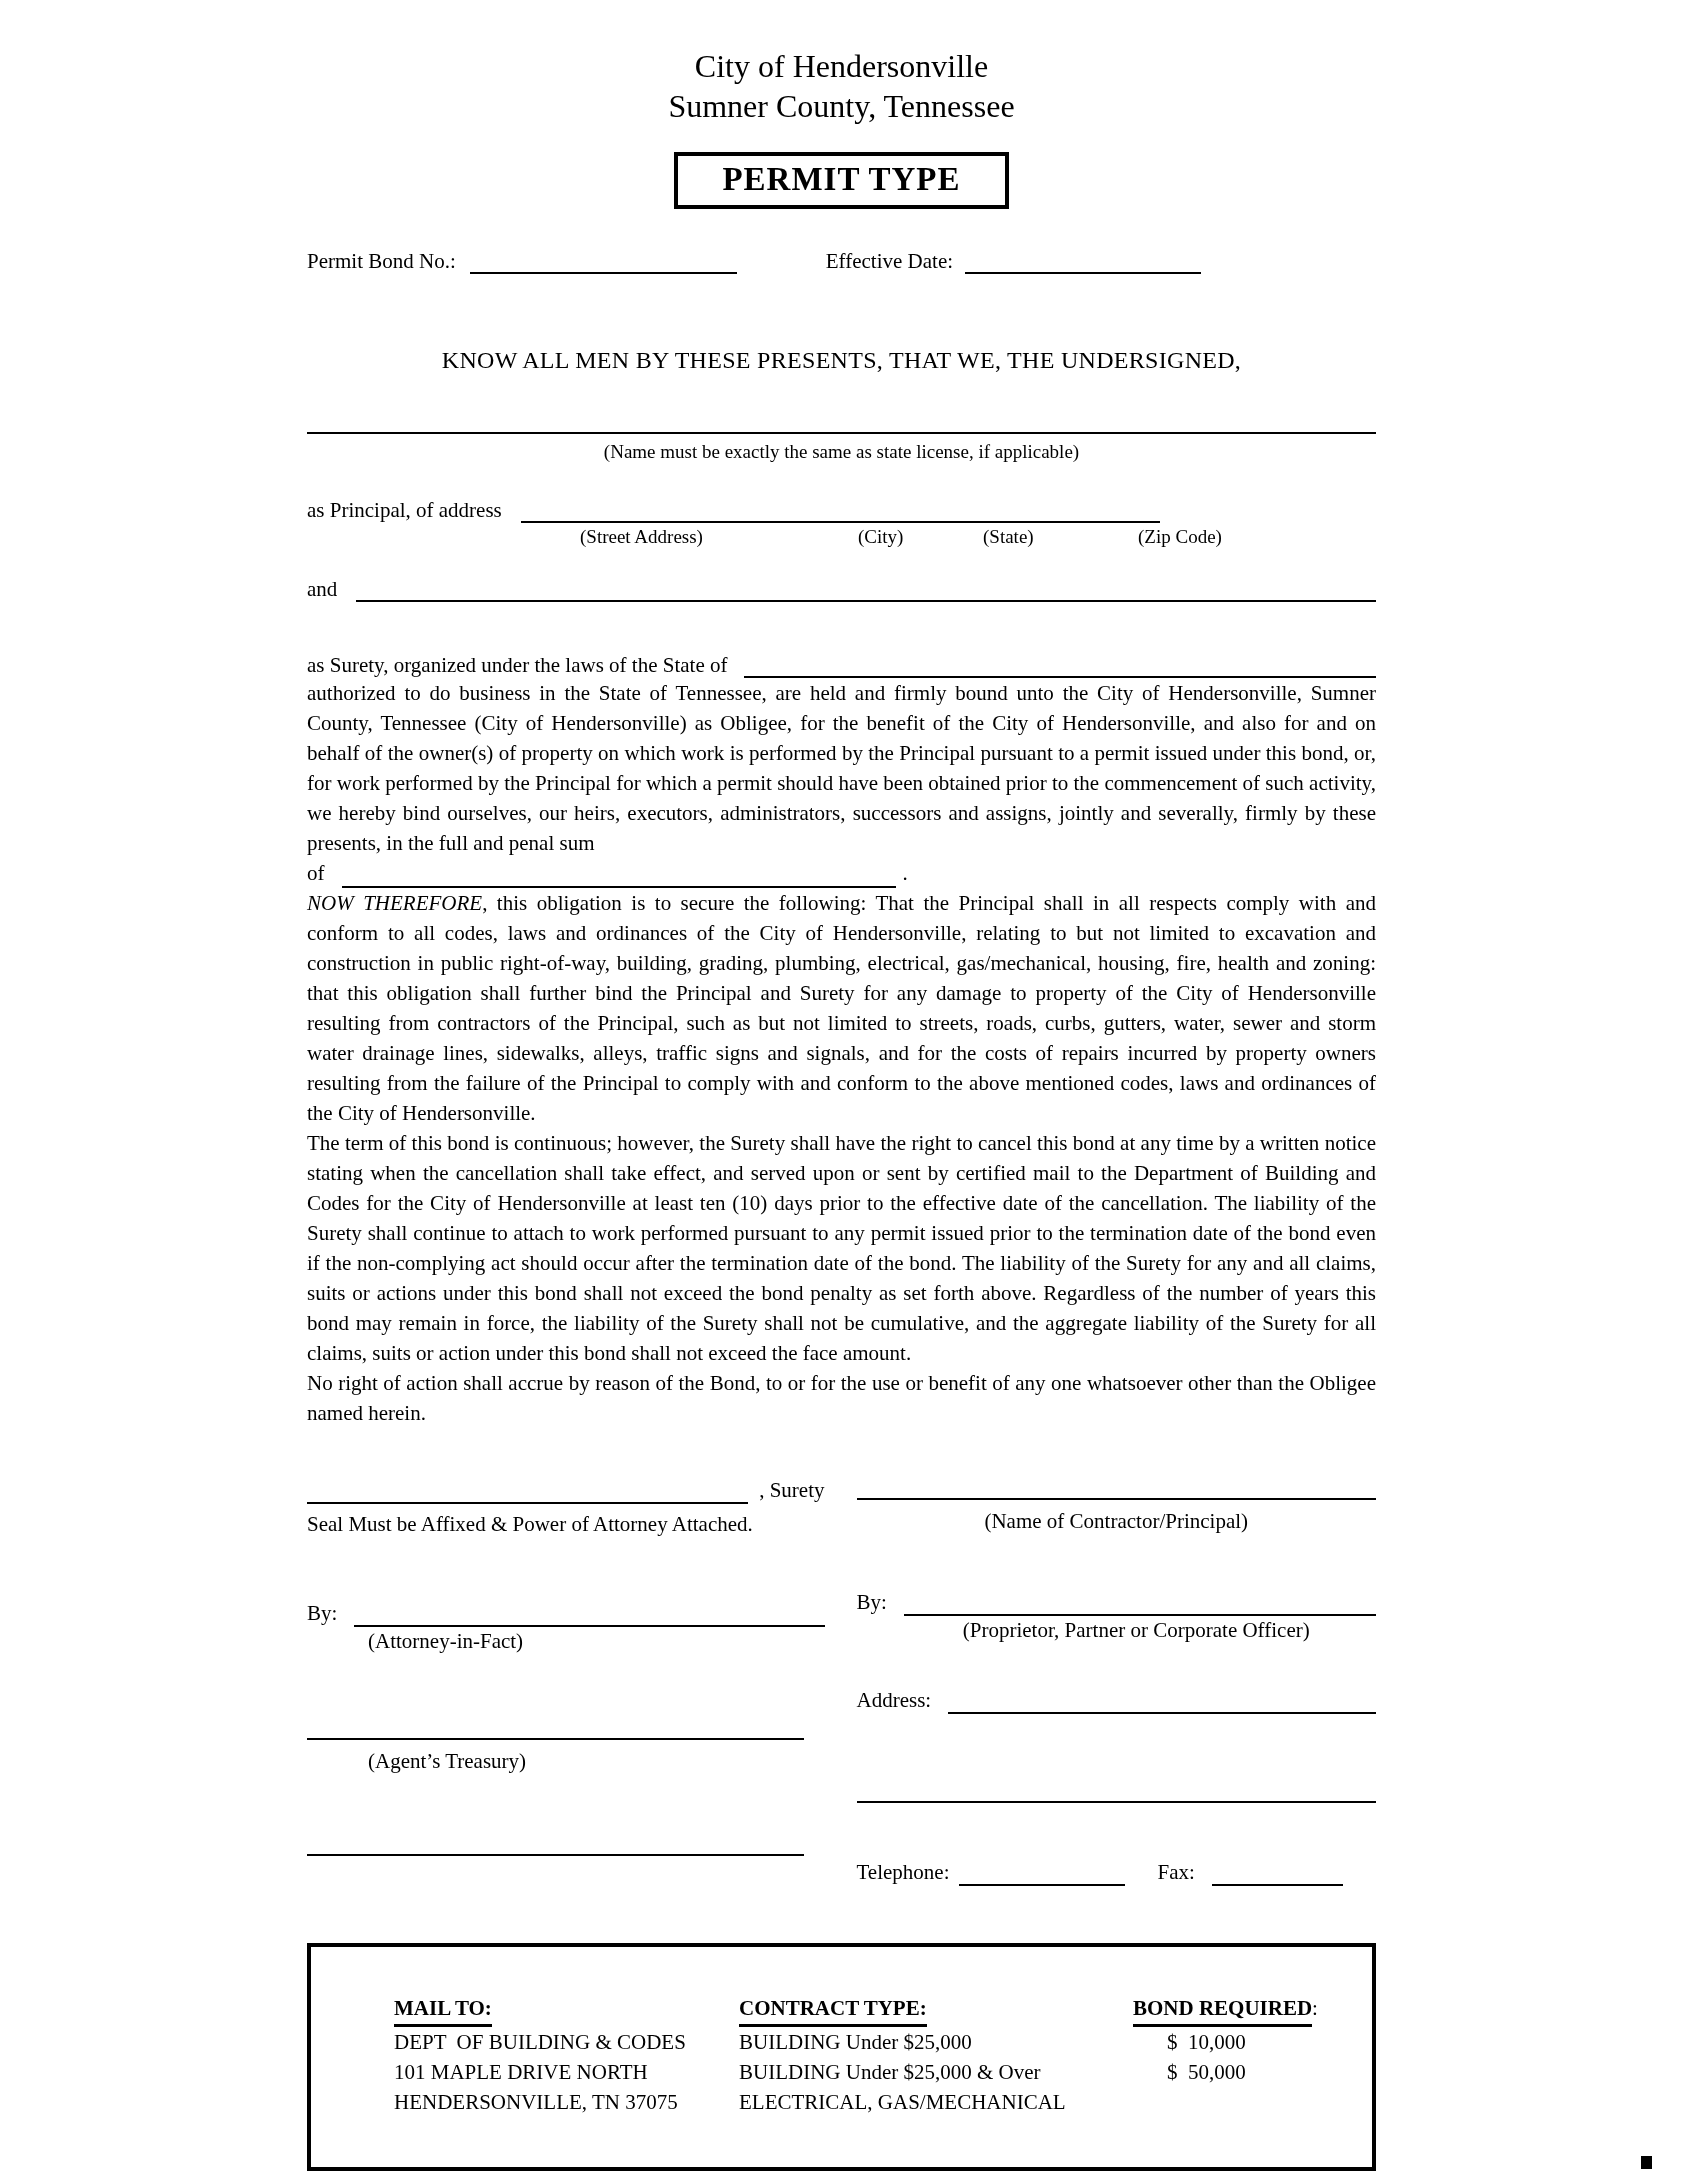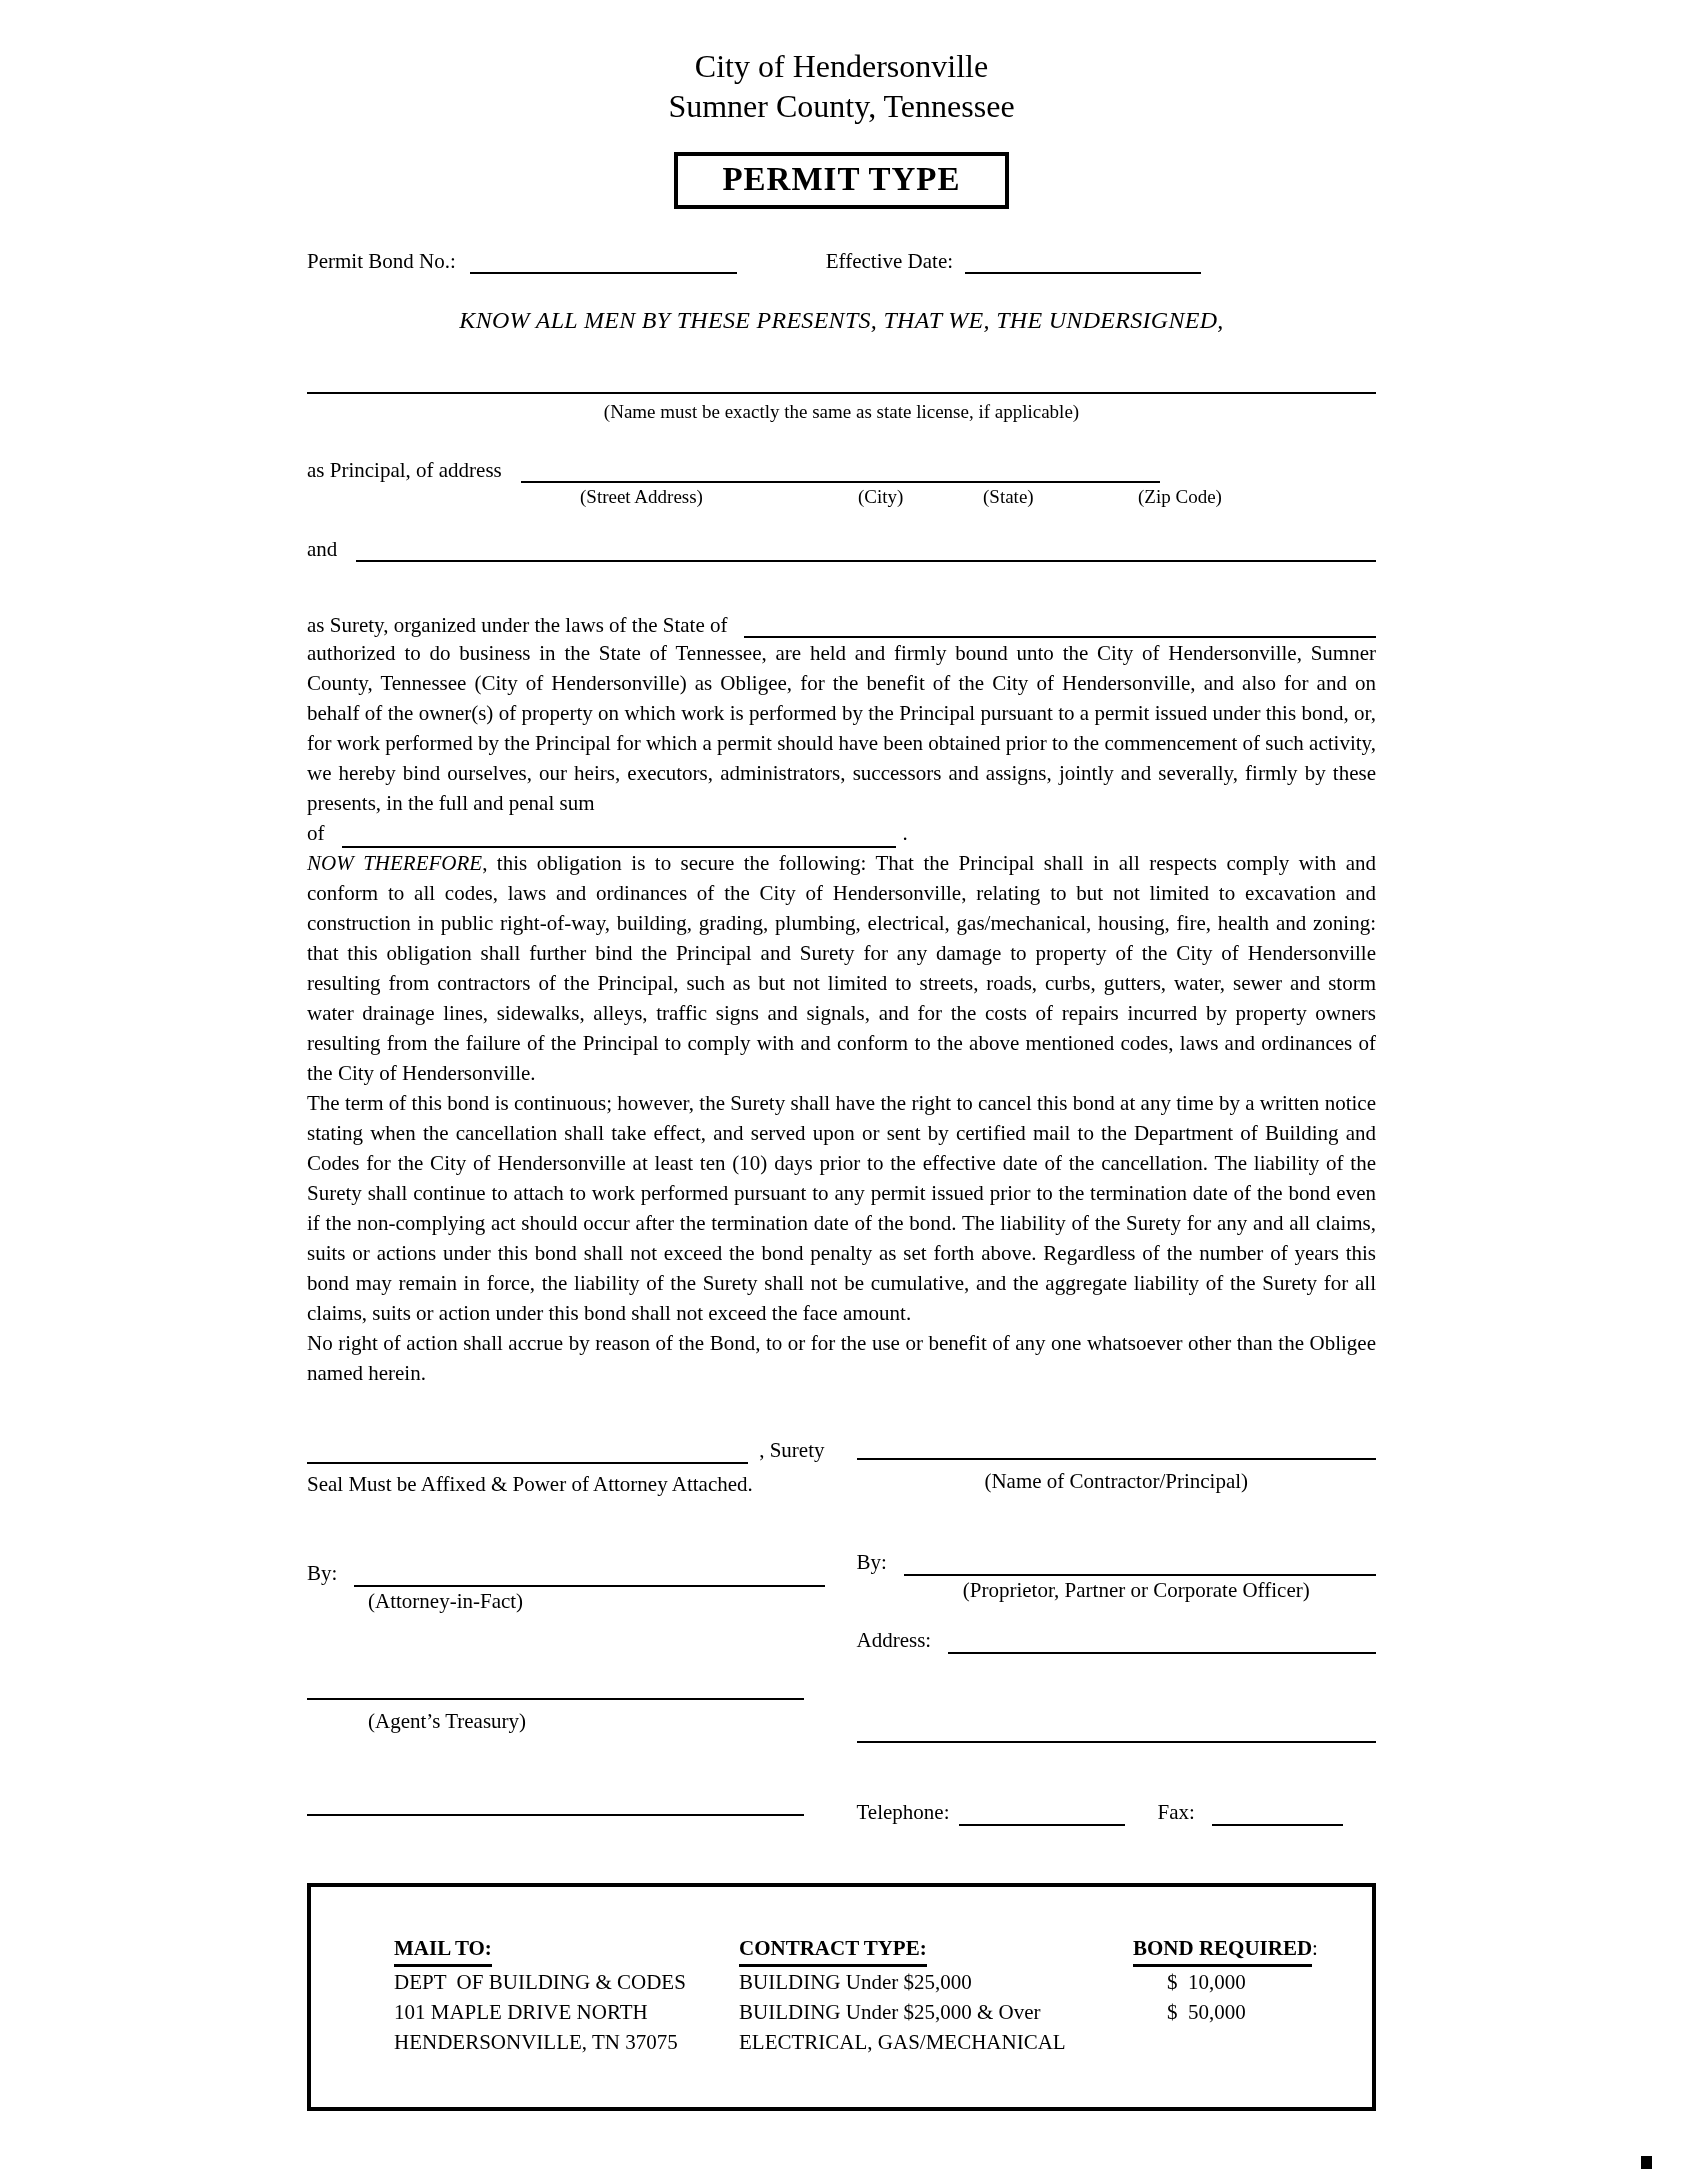--- a/index.html
+++ b/index.html
@@ -13,21 +13,21 @@
   .title { text-align:center; font-size:32px; line-height:40px; }
   .title1 { margin-top:46px; }
   .banner-wrap { text-align:center; margin-top:26px; }
   .banner {
     display:inline-block; border:4px solid #000; padding:5px 44px 7px 44px;
     font-size:33px; font-weight:bold; letter-spacing:1px;
   }
   .top-row { margin-top:40px; display:flex; align-items:flex-end; font-size:21px; }
   .blank { display:inline-block; border-bottom:2px solid #000; height:22px; vertical-align:baseline; }
 
-  .oath { margin-top:33px; text-align:center; font-style:italic; font-size:24px; letter-spacing:0.3px; }
+  .oath { margin-top:73px; text-align:center; font-size:24px; letter-spacing:0.3px; }
   .name-line { margin-top:36px; }
   .caption { font-size:19px; line-height:24px; }
   .name-caption { text-align:center; margin-top:2px; }
 
   .flex-row { display:flex; align-items:flex-end;gap:7px; }
   .principal-row { margin-top:34px; font-size:21px; }
   .addr-captions { position:relative; height:28px; margin-top:2px; }
   .addr-captions span { position:absolute; top:0; }
   .and-row { margin-top:24px; font-size:21px; }
   .surety-row { margin-top:51px; font-size:21px; }
@@ -141,21 +141,21 @@
       <div class="sig-right">
         <div>
           <span class="blank" style="width:100%;"></span>
         </div>
         <div class="caption cap-center">(Name of Contractor/Principal)</div>
         <div class="flex-row" style="margin-top:55px;">
           <span>By:</span>
           <span class="blank" style="flex:1; margin-left:10px;"></span>
         </div>
         <div class="caption cap-center" style="padding-left:40px;">(Proprietor, Partner or Corporate Officer)</div>
-        <div class="flex-row" style="margin-top:24px;">
+        <div class="flex-row" style="margin-top:44px;">
           <span>Address:</span>
           <span class="blank" style="flex:1; margin-left:10px;"></span>
         </div>
         <div style="margin-top:65px;">
           <span class="blank" style="width:100%;"></span>
         </div>
         <div class="flex-row" style="margin-top:48px;">
           <span>Telephone:</span>
           <span class="blank" style="width:166px; margin-left:2px;"></span>
           <span style="margin-left:26px;">Fax:</span>

